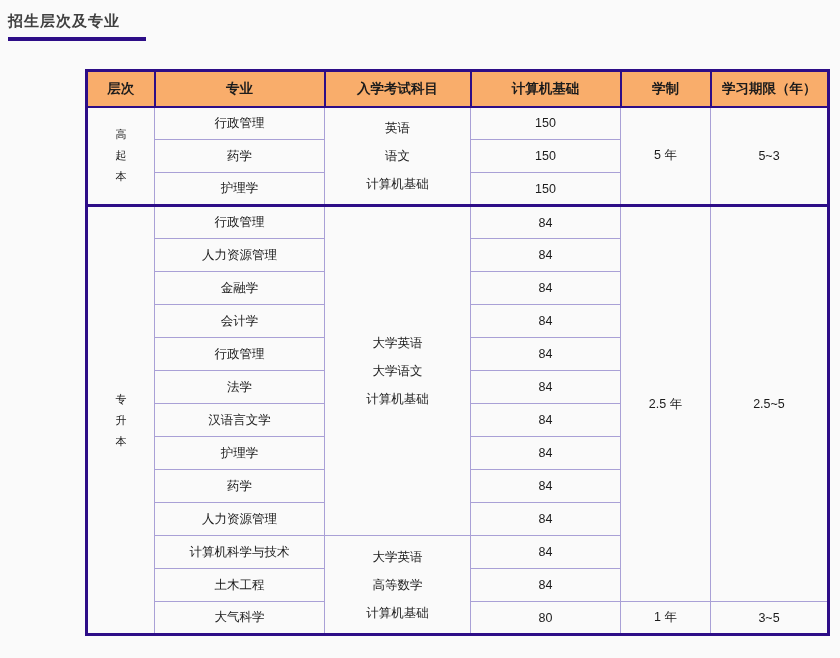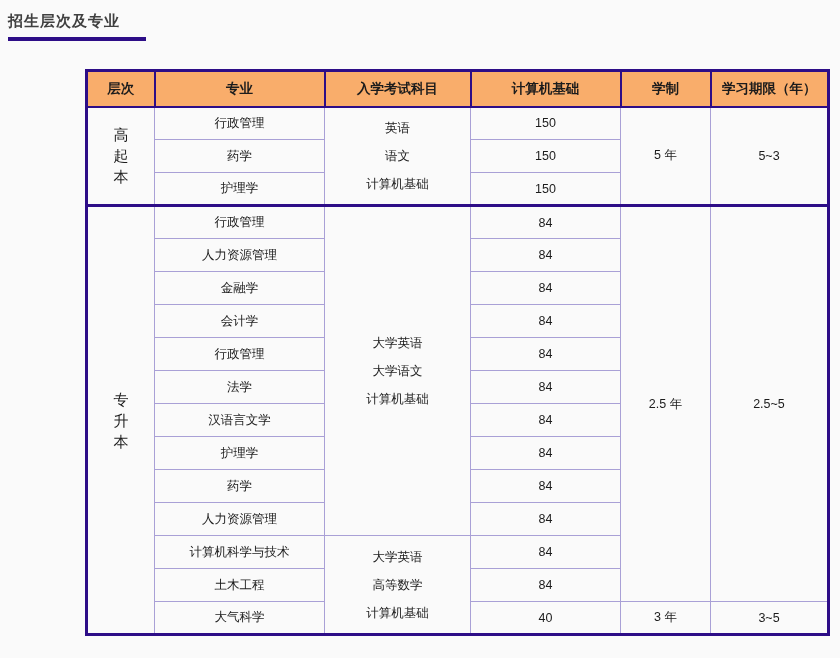--- a/index.html
+++ b/index.html
@@ -47,21 +47,21 @@
     font-size:12.5px;
     text-align:center;vertical-align:middle;
     padding:0 4px;
   }
   table.adm tr{height:33px;}
   tr.sec td{border-top:3px solid var(--dark);}
   td.exam{white-space:pre-line;line-height:28px;margin-top:32px;}
   .vlabel{
     display:inline-block;
     width:15px;
-    font-size:15px;
+    font-size:11px;
     line-height:21px;
     word-wrap:break-word;
     word-break:break-all;
     text-align:center;
   }
 </style>
 </head>
 <body>
 
 <div class="title-wrap">
@@ -161,18 +161,18 @@
 高等数学
 计算机基础</td>
       <td>84</td>
     </tr>
     <tr>
       <td>土木工程</td>
       <td>84</td>
     </tr>
     <tr>
       <td>大气科学</td>
-      <td>40</td>
-      <td>3 年</td>
+      <td>80</td>
+      <td>1 年</td>
       <td>3~5</td>
     </tr>
   </tbody>
 </table>
 
 </body></html>

